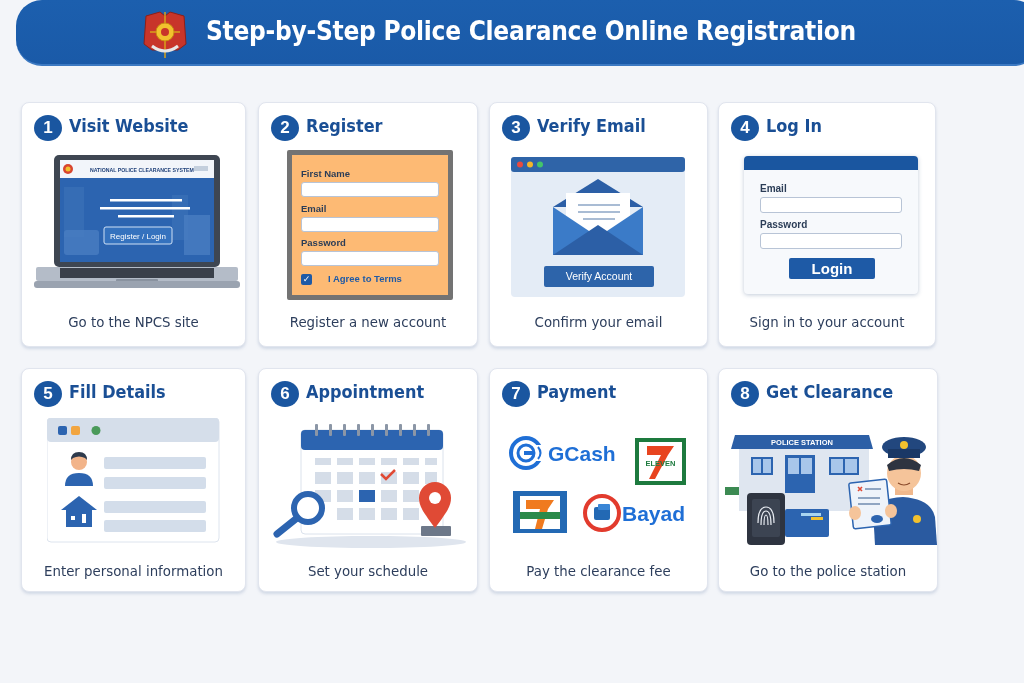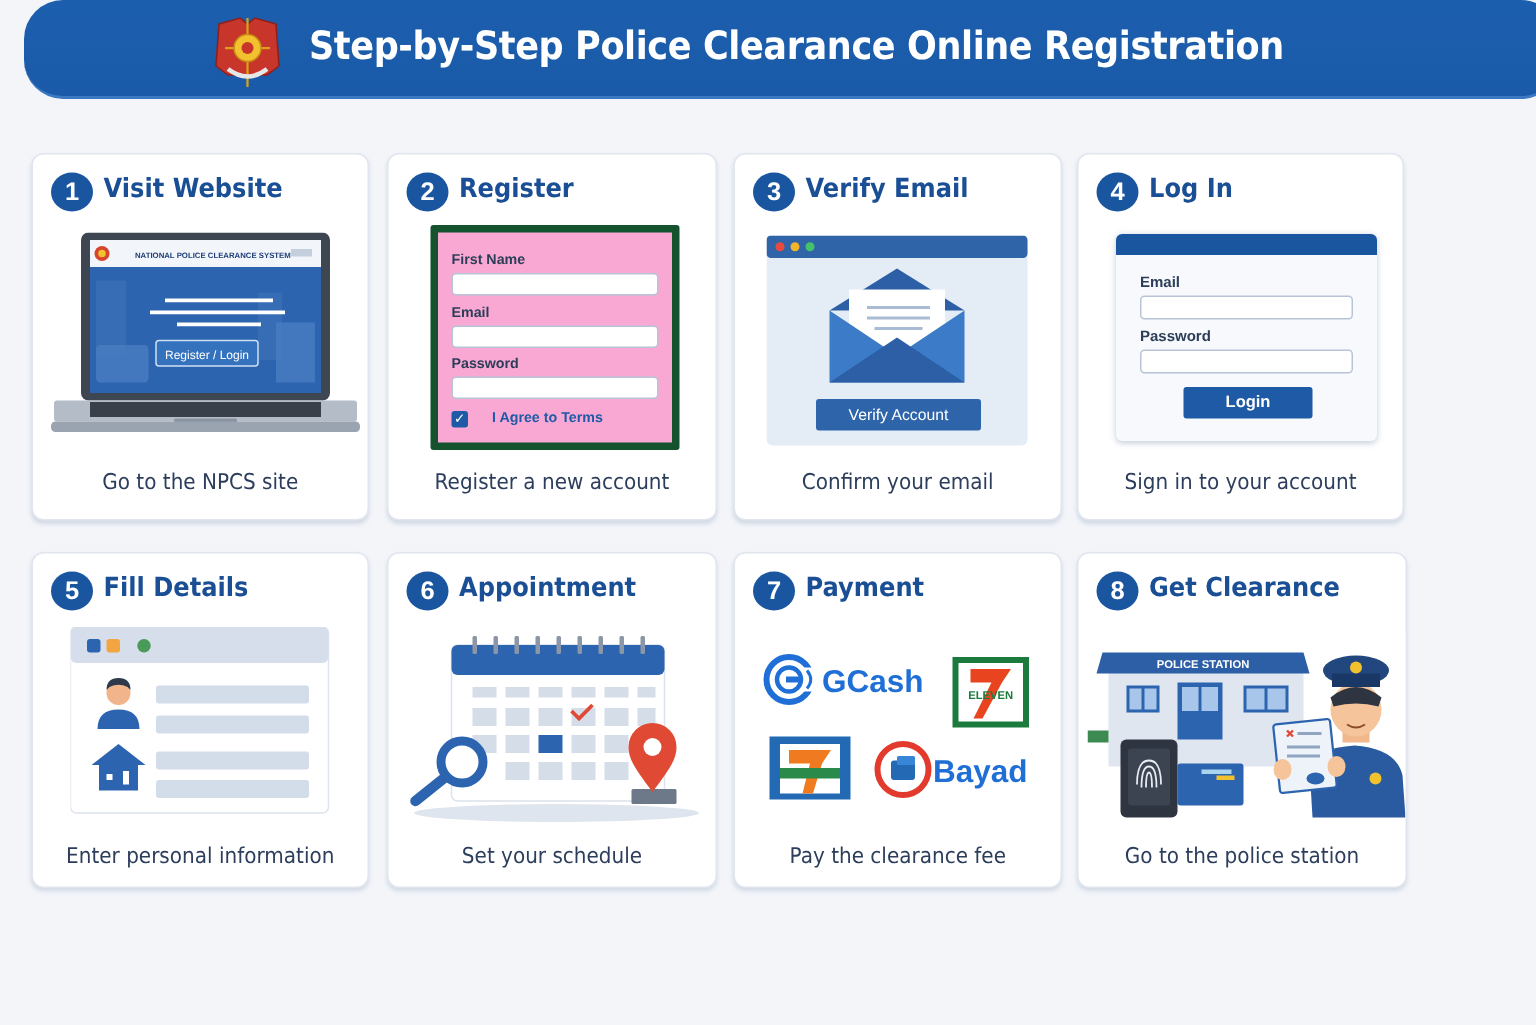--- a/index.html
+++ b/index.html
@@ -40,21 +40,21 @@
   .card .caption {
     position: absolute; left: 0; width: 100%; text-align: center;
     color: #2d3e5c; font-size: 14.5px; white-space: nowrap;
     font-family: "DejaVu Sans", sans-serif; transform: scaleX(0.92);
   }
   .illus { position: absolute; }
 
   
   .regform {
     position: absolute; left: 28px; top: 47px; width: 166px; height: 150px;
-    background: #f9a8d4; border: 5px solid #14532d; border-radius: 2px; padding-left: 44px;
+    background: #fdba74; border: 5px solid #737373; border-radius: 2px; padding-left: 44px;
   }
   .regform .lbl { position: absolute; left: 9px; font-size: 9.5px; font-weight: bold; color: #2b3d57; }
   .regform .inp {
     position: absolute; left: 9px; width: 138px; height: 15px;
     border: 1px solid #b8c4d6; border-radius: 3px; background: #fff;
   }
   .regform .chk {
     position: absolute; left: 9px; top: 119px; width: 11px; height: 11px;
     background: #1e5aa6; border-radius: 2px; color: #fff; font-size: 9px; line-height: 11px; text-align: center;
   }
@@ -68,21 +68,21 @@
     overflow: hidden;
   }
   .loginbox .bar { height: 14px; background: #1a56a0; }
   .loginbox .lbl { position: absolute; left: 16px; font-size: 10px; font-weight: bold; color: #2b3d57; }
   .loginbox .inp {
     position: absolute; left: 16px; width: 142px; height: 16px;
     border: 1px solid #b8c4d6; border-radius: 3px; background: #fff;
   }
   .loginbox .btn {
     position: absolute; left: 45px; top: 102px; width: 86px; height: 21px;
-    background: #1e5aa6; border-radius: 2px; color: #fff; font-size: 11px;
+    background: #1e5aa6; border-radius: 2px; color: #fff; font-size: 15px;
     font-weight: bold; text-align: center; line-height: 21px;
   }
 </style>
 </head>
 <body>
 
 <div class="header">
   <svg class="logo" viewBox="0 0 46 50">
     <path d="M4 6 L18 2 L23 6 L28 2 L42 6 L44 34 L36 40 L10 40 L2 34 Z" fill="#c8352a" stroke="#8e1f18" stroke-width="1"></path>
     <line x1="23" y1="2" x2="23" y2="48" stroke="#d9a21b" stroke-width="1.5"></line>

